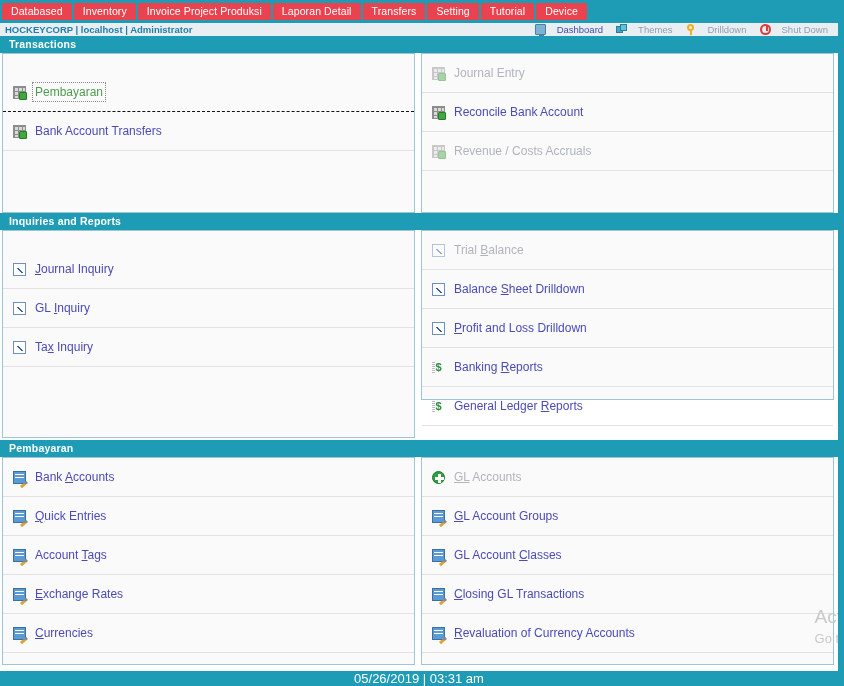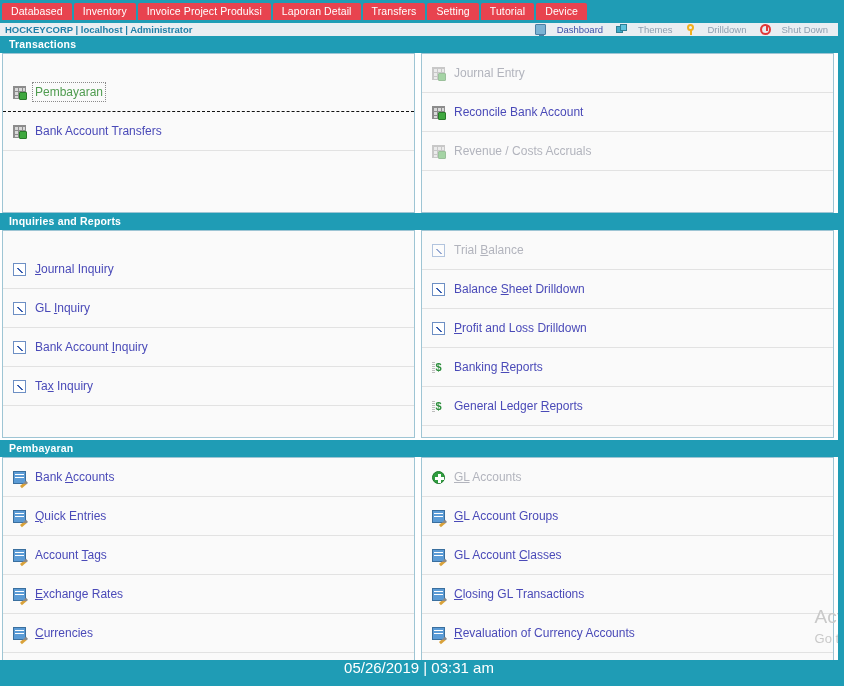--- a/index.html
+++ b/index.html
@@ -200,23 +200,23 @@
   }
   .ri-plus:before{
     content:"";position:absolute;left:5px;top:2px;width:3px;height:9px;background:#ffffff;
   }
   .ri-plus:after{
     content:"";position:absolute;left:2px;top:5px;width:9px;height:3px;background:#ffffff;
   }
 
   
   #footer{
-    position:absolute;left:0;bottom:0;width:838px;height:26px;
+    position:absolute;left:0;bottom:0;width:838px;height:15px;
     background:#1f9cb5;color:#ffffff;
-    font-size:15px;line-height:15px;text-align:center;
+    font-size:13px;line-height:15px;text-align:center;
     box-sizing:border-box;
   }
   #footer-gap{
     position:absolute;left:0;bottom:15px;width:838px;height:6px;background:#ffffff;
   }
   
   #watermark{
     position:absolute;right:2px;bottom:36px;
     color:#c9c9c9;
     text-align:left;
@@ -299,28 +299,24 @@
         <div class="menu-item">
           <span class="ri ri-chart"></span>
           <span class="label"><span class="u">J</span>ournal Inquiry</span>
         </div>
         <div class="menu-item">
           <span class="ri ri-chart"></span>
           <span class="label">GL <span class="u">I</span>nquiry</span>
         </div>
         <div class="menu-item">
           <span class="ri ri-chart"></span>
-          <span class="label">Bank Account <span class="u">I</span>nquiry</span>
-        </div>
-        <div class="menu-item">
-          <span class="ri ri-chart"></span>
           <span class="label">Ta<span class="u">x</span> Inquiry</span>
         </div>
       </div>
-      <div class="panel right" style="top: 230px; height: 208px;">
+      <div class="panel right" style="top: 230px; height: 170px;">
         <div class="menu-item disabled">
           <span class="ri ri-chart"></span>
           <span class="label">Trial <span class="u">B</span>alance</span>
         </div>
         <div class="menu-item">
           <span class="ri ri-chart"></span>
           <span class="label">Balance <span class="u">S</span>heet Drilldown</span>
         </div>
         <div class="menu-item">
           <span class="ri ri-chart"></span>

